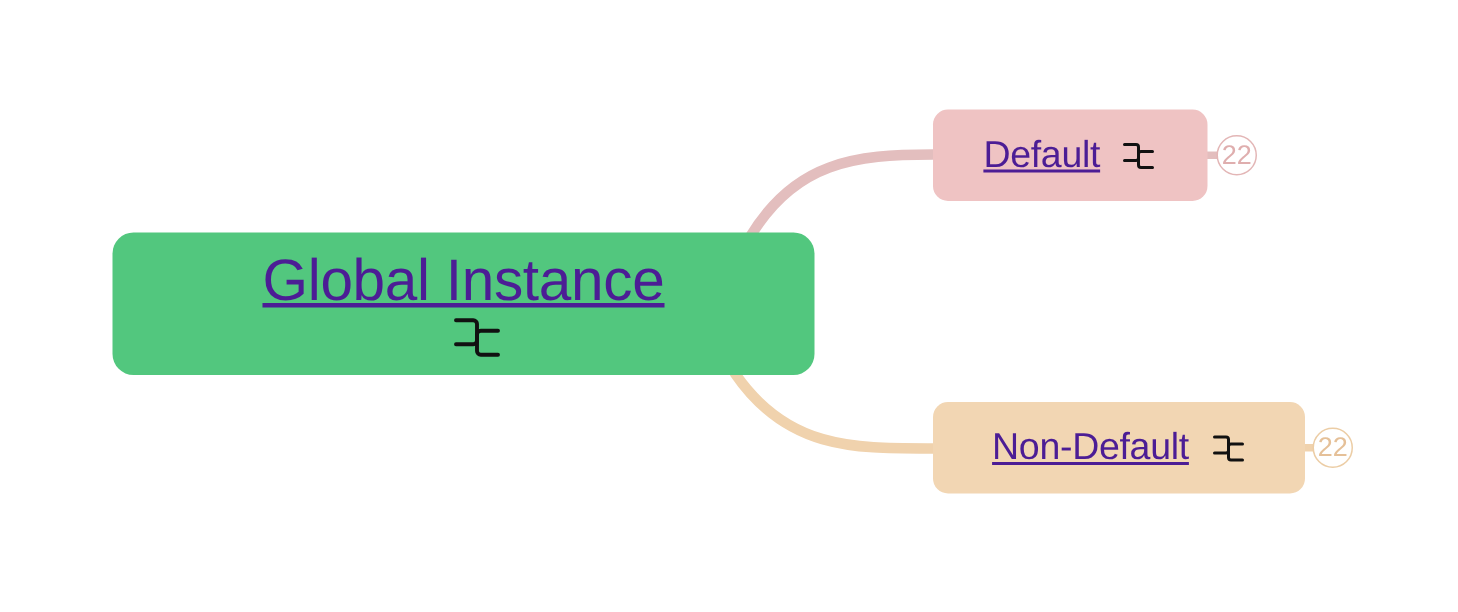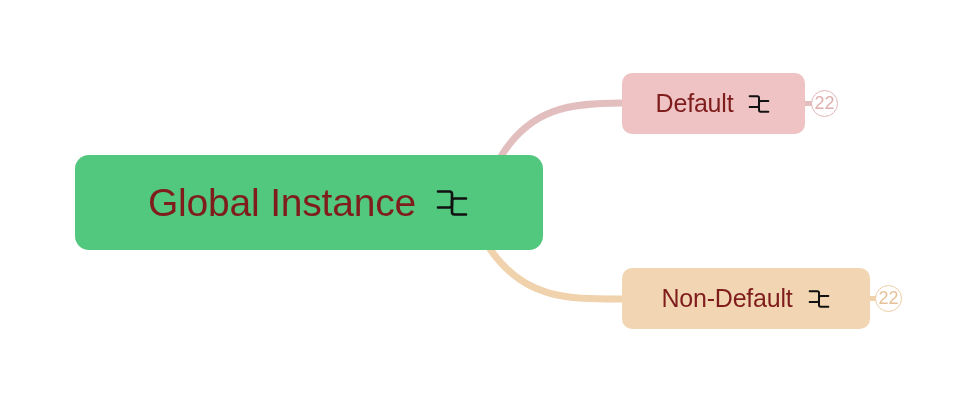--- a/index.html
+++ b/index.html
@@ -34,40 +34,42 @@
     display: flex;
     align-items: center;
     justify-content: center;
     box-sizing: border-box;
     white-space: nowrap;
     user-select: none;
   }
 
   .node-label {
     display: inline-block;
-    color: #7f1d1d;
+    color: #4c1d95;
     letter-spacing: -0.2px;
+    text-decoration: underline;
   }
 
   .node-icon {
     display: inline-flex;
     align-items: center;
     justify-content: center;
     margin-left: 14px;
   }
   .node-icon svg { display: block; }
 
   
   #node-root {
     left: 75px;
     top: 155px;
     width: 468px;
     height: 95px;
     background: #52c77e;
     border-radius: 14px;
+    flex-direction: column;
   }
   #node-root .node-label { font-size: 39px; }
   #node-root .node-icon { margin-left: 18px; }
 
   
   #node-default {
     left: 622px;
     top: 73px;
     width: 183px;
     height: 61px;

